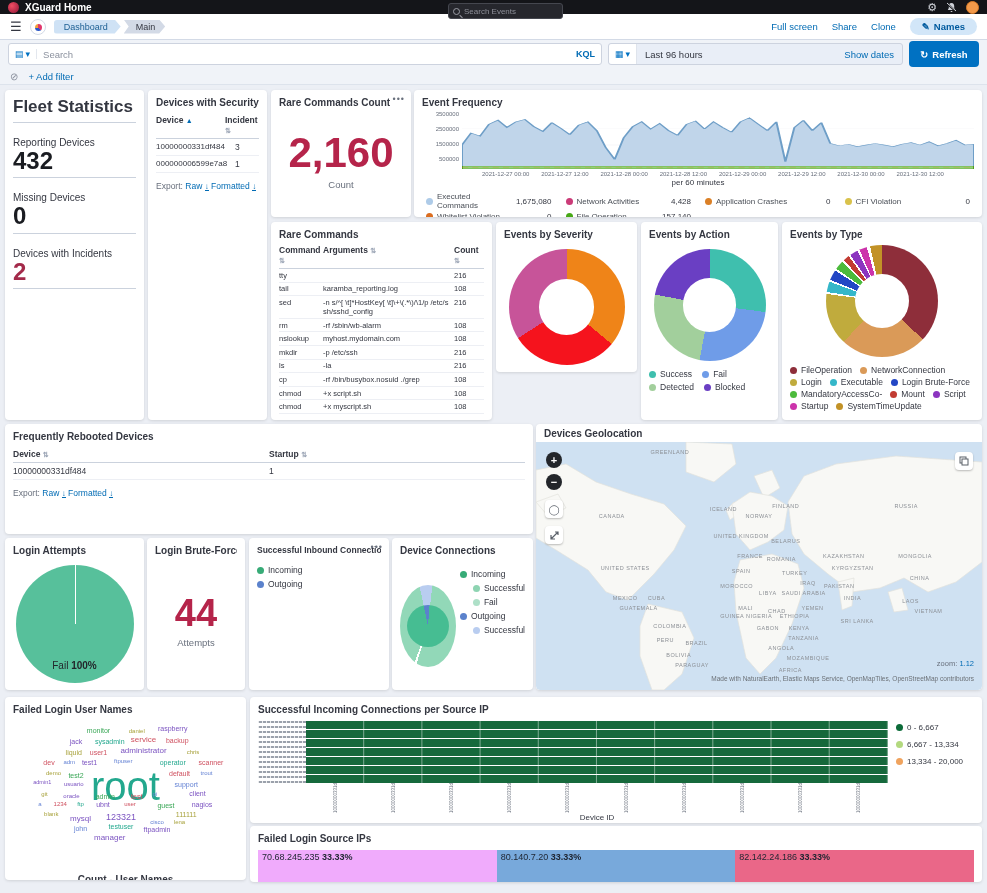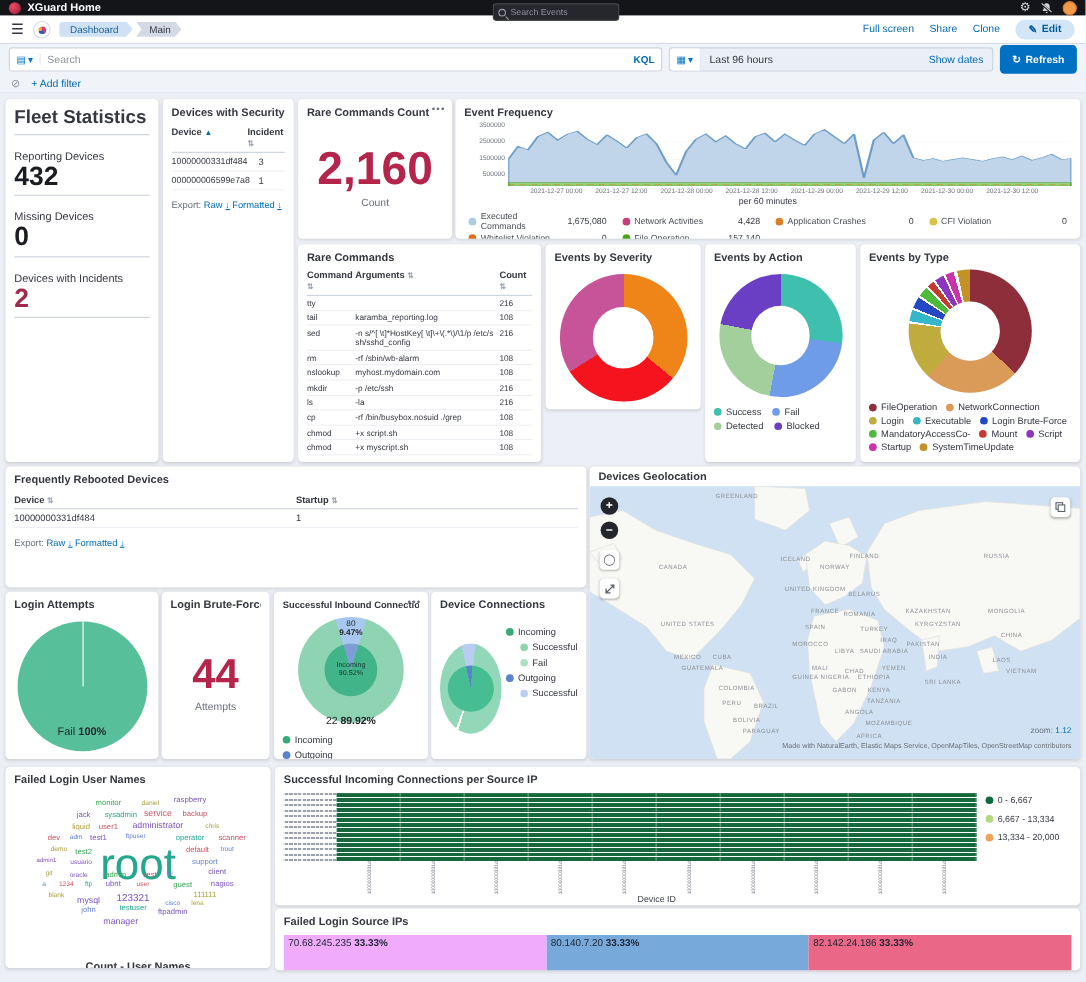--- a/index.html
+++ b/index.html
@@ -180,21 +180,21 @@
     <span class="hamb">☰</span>
     <span class="space-avatar"></span>
     <span class="crumb first">Dashboard</span>
     <span class="crumb last">Main</span>
     <div class="nav-right">
       <span class="navlink">Full screen</span>
       <span class="navlink">Share</span>
       <span class="navlink">Clone</span>
       <button class="edit-btn">
           <span>✎</span>
-          <span>Edit</span>
+          <span>Names</span>
         </button>
     </div>
   </div>
 
   <div class="querybar">
     <div class="qsearch">
       <span class="savedq">▤ <span>▾</span></span>
       <input placeholder="Search" style="">
       <span class="kql">KQL</span>
     </div>
@@ -648,33 +648,20 @@
       <div class="ptitle">Login Brute-Force Attem...</div>
       <div class="metric-wrap">
         <div class="metric-big" style="font-size:38px">44</div>
         <div class="metric-cap">Attempts</div>
       </div>
     </section>
 
     <section class="panel" style="left:249px;top:453px;width:140px;height:152px;">
       <div class="ptitle" style="font-size:8.5px">Successful Inbound Connections by Port</div>
       <span class="opts">•••</span>
-      <div class="sun-outer" style="width: 96px; height: 96px; margin: 6px auto 0px; background: conic-gradient(from -17deg, rgb(169, 200, 239) 0%, rgb(169, 200, 239) 9.47%, rgb(142, 212, 178) 9.47%, rgb(142, 212, 178) 100%);">
-        <div class="sun-inner" style="width: 48px; height: 48px; background: conic-gradient(from -17deg, rgb(123, 159, 212) 0%, rgb(123, 159, 212) 9.5%, rgb(66, 180, 137) 9.5%, rgb(66, 180, 137) 100%);">
-          <div class="sun-center-label">
-            <span>Incoming</span>
-            <span>90.52%</span>
-          </div>
-        </div>
-        <span class="pie-label" style="top:2px;font-size:7.5px;line-height:1.1">
-          <span>80</span><br>
-          <b>9.47%</b>
-        </span>
-        <span class="pie-label" style="bottom:-4px;font-size:9.5px"><span>22 </span><b>89.92%</b></span>
-      </div>
       <div class="legend" style="flex-direction:column;gap:4px;margin-top:10px">
 
           <span class="legend-item">
             <span class="dot" style="background: rgb(55, 171, 119);"></span>
             <span>Incoming</span>
           </span>
 
           <span class="legend-item">
             <span class="dot" style="background: rgb(91, 130, 204);"></span>
             <span>Outgoing</span>

